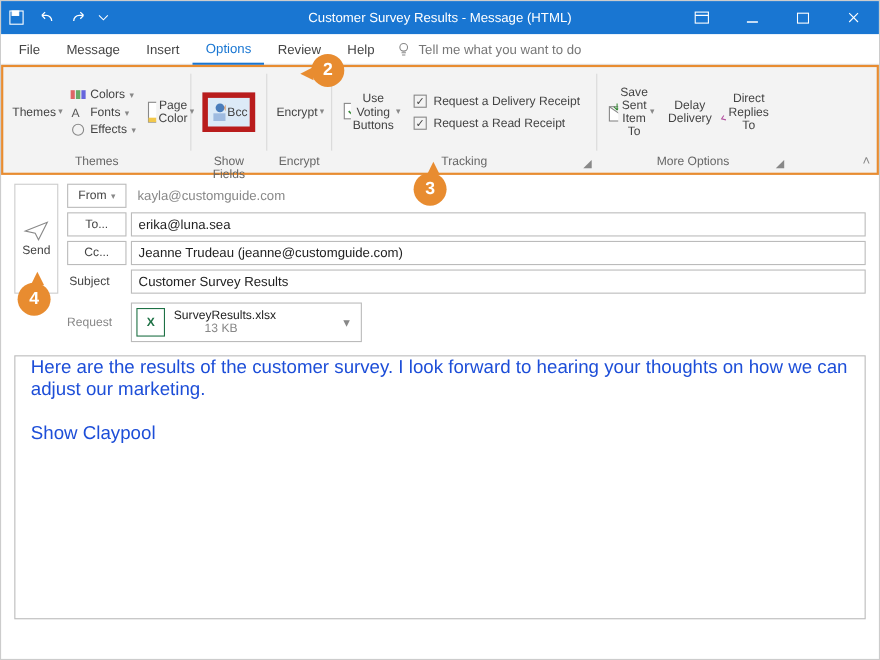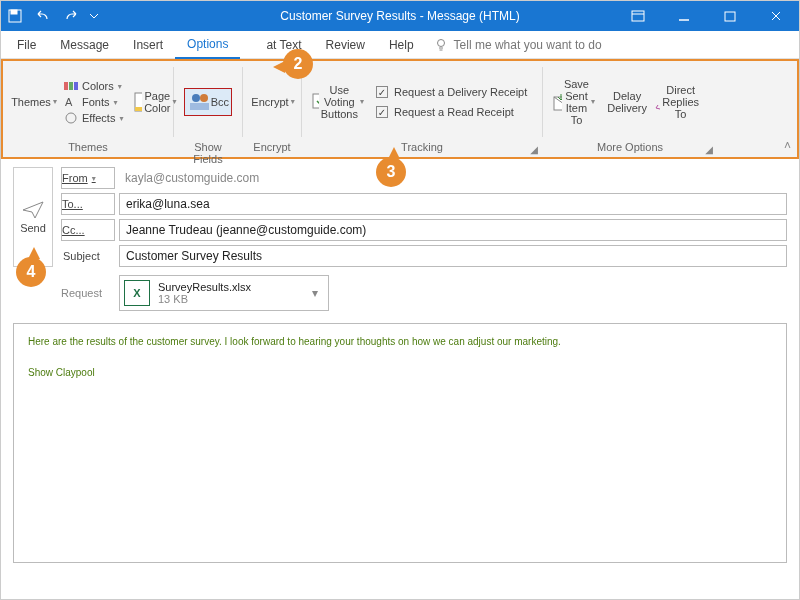--- a/index.html
+++ b/index.html
@@ -27,40 +27,40 @@
 .group-label { text-align: center; font-size: 11px; color: #666; padding-bottom: 2px; height: 16px; }
 .sep { width: 1px; background: #d9d9d9; margin: 6px 0 20px 0; }
 .bigbtn { display: flex; align-items: center; justify-content: center; width: 48px; padding: 2px; color: #444; font-size: 11px; text-align: center; gap: 2px; }
 .bigbtn span { line-height: 1.1; }
 .stack { display: flex; flex-direction: column; gap: 2px; }
 .smallbtn { display: flex; align-items: center; gap: 4px; color: #444; font-size: 11px; padding: 1px 3px; }
 .chk { display: flex; align-items: center; gap: 6px; font-size: 11px; color: #444; padding: 1px 2px; }
 .chk .box { width: 12px; height: 12px; border: 1px solid #888; display: flex; align-items: center; justify-content: center; font-size: 10px; color: #444; }
 .launcher { position: absolute; right: 2px; bottom: 2px; width: 12px; height: 12px; display: flex; align-items: center; justify-content: center; color: #888; font-size: 10px; }
 .collapse { position: absolute; right: 6px; bottom: 4px; color: #888; font-size: 12px; }
-.bcc-active { background: #dceaf7; border: 1px solid #b91c1c; }
+.bcc-active { background: #dceaf7; border: 5px solid #b91c1c; }
 
 
 .compose { padding: 8px 12px; }
 .header-grid { display: grid; grid-template-columns: 48px 58px 1fr; row-gap: 4px; align-items: center; }
 .sendcell { grid-row: 1 / span 4; border: 1px solid #ccc; display: flex; flex-direction: column; align-items: center; justify-content: center; align-self: stretch; margin-right: 8px; }
 .sendcell .send-label { font-size: 11px; margin-top: 2px; color: #444; }
 .fldlabel { height: 22px; display: flex; align-items: center; font-size: 11px; color: #444; }
-.fldlabel.btn { border: 1px solid #bbb; margin-right: 4px; text-decoration: underline; }
+.fldlabel.btn { border: 1px solid #bbb; justify-content: center; margin-right: 4px; }
 .fldinput { border: 1px solid #bbb; height: 22px; padding: 0 6px; display: flex; align-items: center; font-size: 12px; color: #222; }
 .fldinput .ul { }
 .attach-row { display: grid; grid-template-columns: 48px 58px 1fr; align-items: center; margin-top: 8px; }
 .attach-box { border: 1px solid #bbb; width: 210px; height: 36px; display: flex; align-items: center; gap: 8px; padding: 0 6px 0 4px; }
 .attach-box .xl { width: 26px; height: 26px; background: #fff; border: 1px solid #1e7145; display: flex; align-items: center; justify-content: center; color: #1e7145; font-weight: bold; font-size: 11px; }
 .attach-box .meta { display: flex; flex-direction: column; font-size: 11px; }
 .attach-box .meta .fname { color: #222; }
-.attach-box .meta .fsize { color: #888; }
+.attach-box .meta .fsize { color: #888; margin-left: 28px; }
 .attach-box .dd { margin-left: auto; color: #888; padding: 0 4px; }
 
-.body-area { margin-top: 12px; border: 1px solid #bbb; height: 240px; padding: 12px 14px; font-size: 10px; color: #4d7c0f; }
+.body-area { margin-top: 12px; border: 1px solid #bbb; height: 240px; padding: 0 14px; font-size: 17px; color: #1d4ed8; }
 .body-area p { margin-bottom: 20px; }
 
 
 .badge { position: absolute; width: 30px; height: 30px; border-radius: 50%; background: #e88c30; color: #fff; display: flex; align-items: center; justify-content: center; font-weight: bold; font-size: 16px; z-index: 20; }
 .badge2 { top: -10px; left: 282px; }
 .badge3 { top: 98px; left: 375px; }
 .badge3-tail { position: absolute; top: -10px; left: 12px; width: 0; height: 0; border-left: 6px solid transparent; border-right: 6px solid transparent; border-bottom: 12px solid #e88c30; }
 .badge4 { position: absolute; top: 256px; left: 15px; width: 30px; height: 30px; border-radius: 50%; background: #e88c30; color: #fff; display: flex; align-items: center; justify-content: center; font-weight: bold; font-size: 16px; z-index: 20; }
 .badge4-tail { position: absolute; top: -10px; left: 12px; width: 0; height: 0; border-left: 6px solid transparent; border-right: 6px solid transparent; border-bottom: 12px solid #e88c30; }
 .badge2-tail { position: absolute; left: -10px; top: 12px; width:0;height:0; border-top:6px solid transparent; border-bottom:6px solid transparent; border-right:12px solid #e88c30; }
@@ -117,21 +117,20 @@
         </svg>
     </div>
   </div>
 </div>
 
 <div class="menubar">
   <div class="menuitem">File</div>
   <div class="menuitem">Message</div>
   <div class="menuitem">Insert</div>
   <div class="menuitem active">Options</div>
-  <div class="menuitem" style="padding-left:26px">at Text</div>
   <div class="menuitem">Review</div>
   <div class="menuitem">Help</div>
   <div class="tellme">
     <svg width="14" height="14">
         <circle cx="7" cy="5" r="3.5" stroke="#888" fill="none"></circle>
         <line x1="5" y1="10" x2="9" y2="10" stroke="#888"></line>
         <line x1="5.5" y1="12" x2="8.5" y2="12" stroke="#888"></line>
       </svg>
     <span>Tell me what you want to do</span>
   </div>

